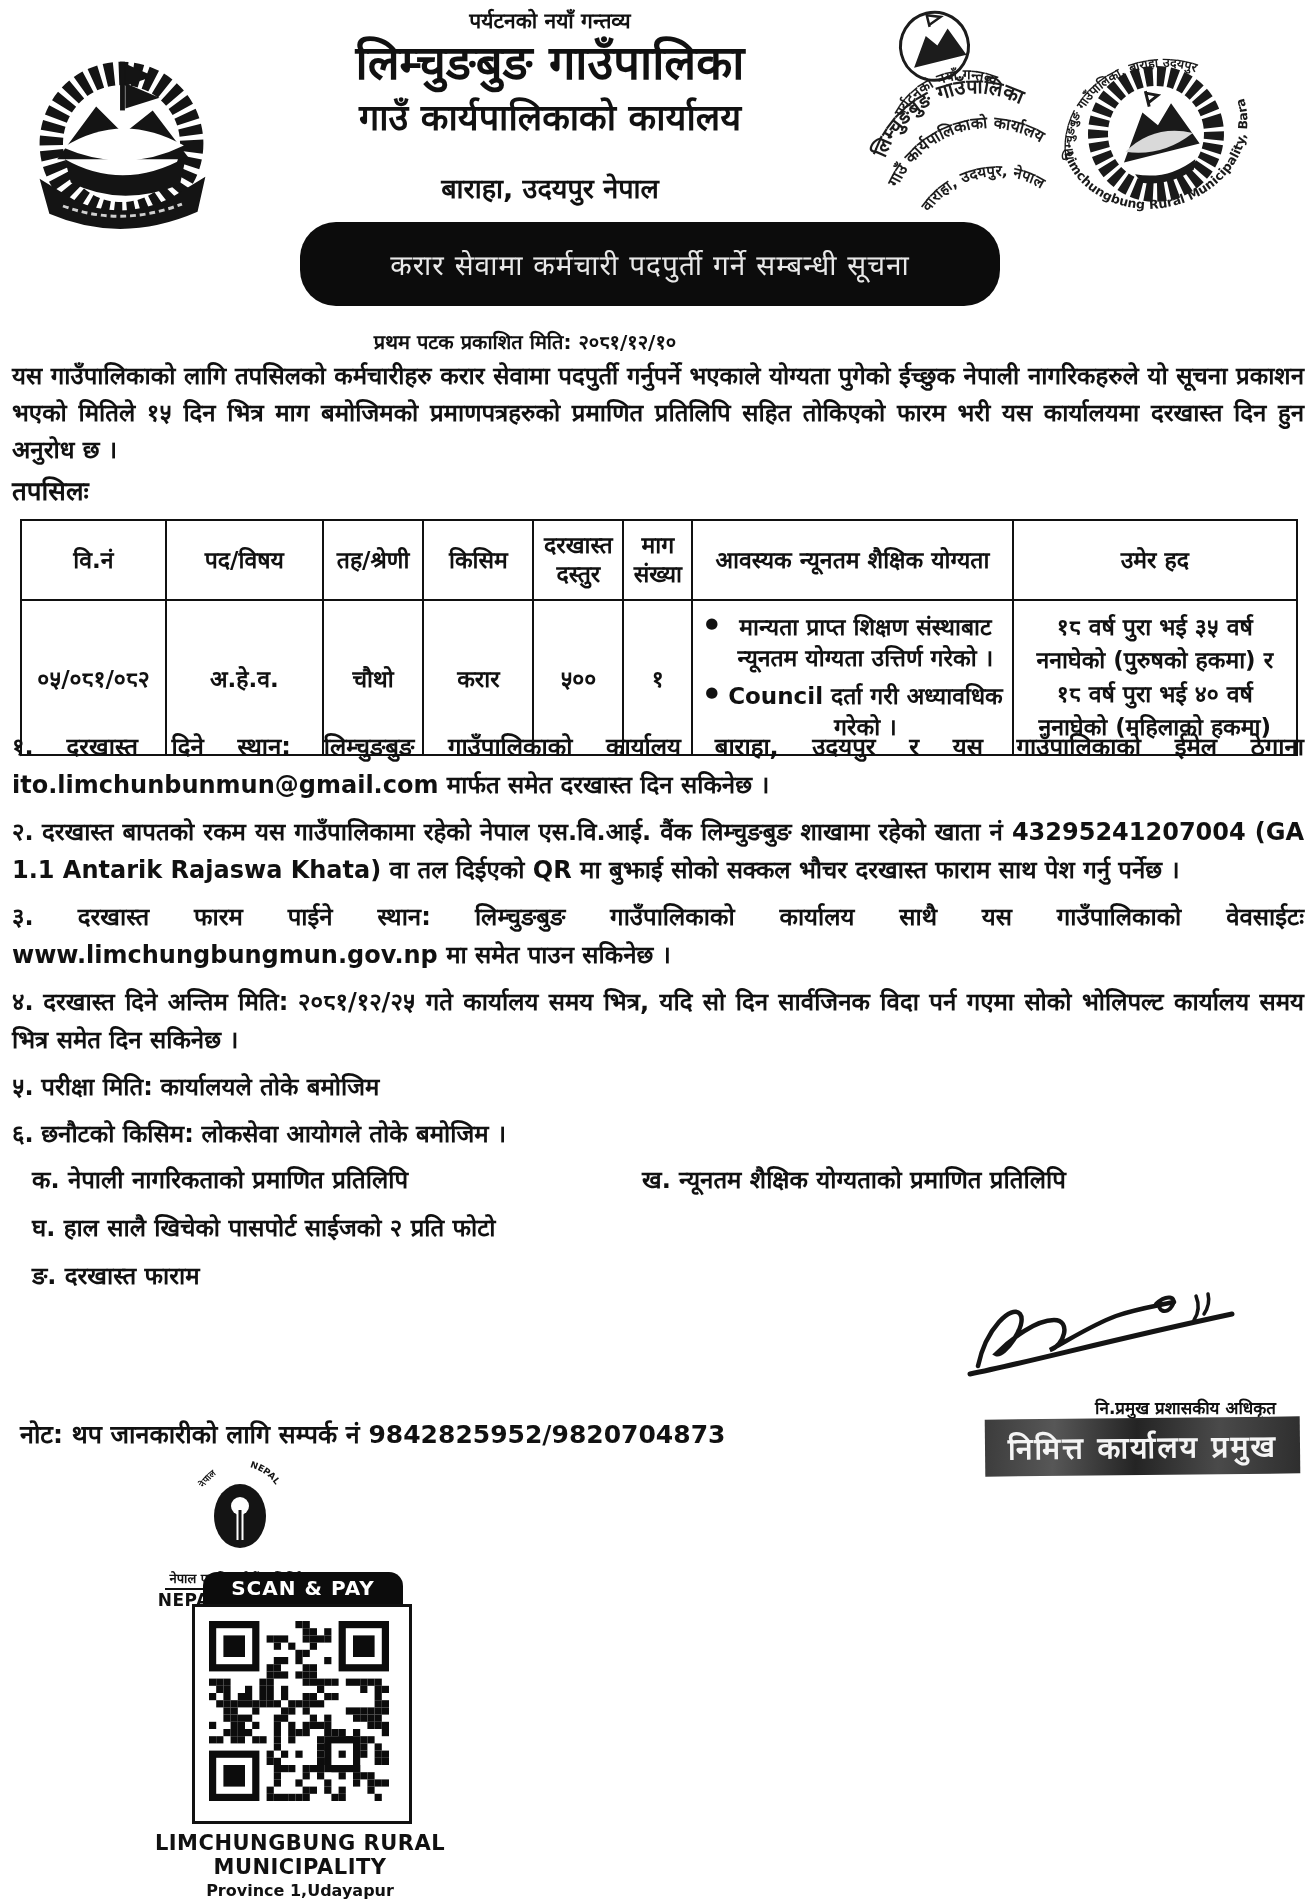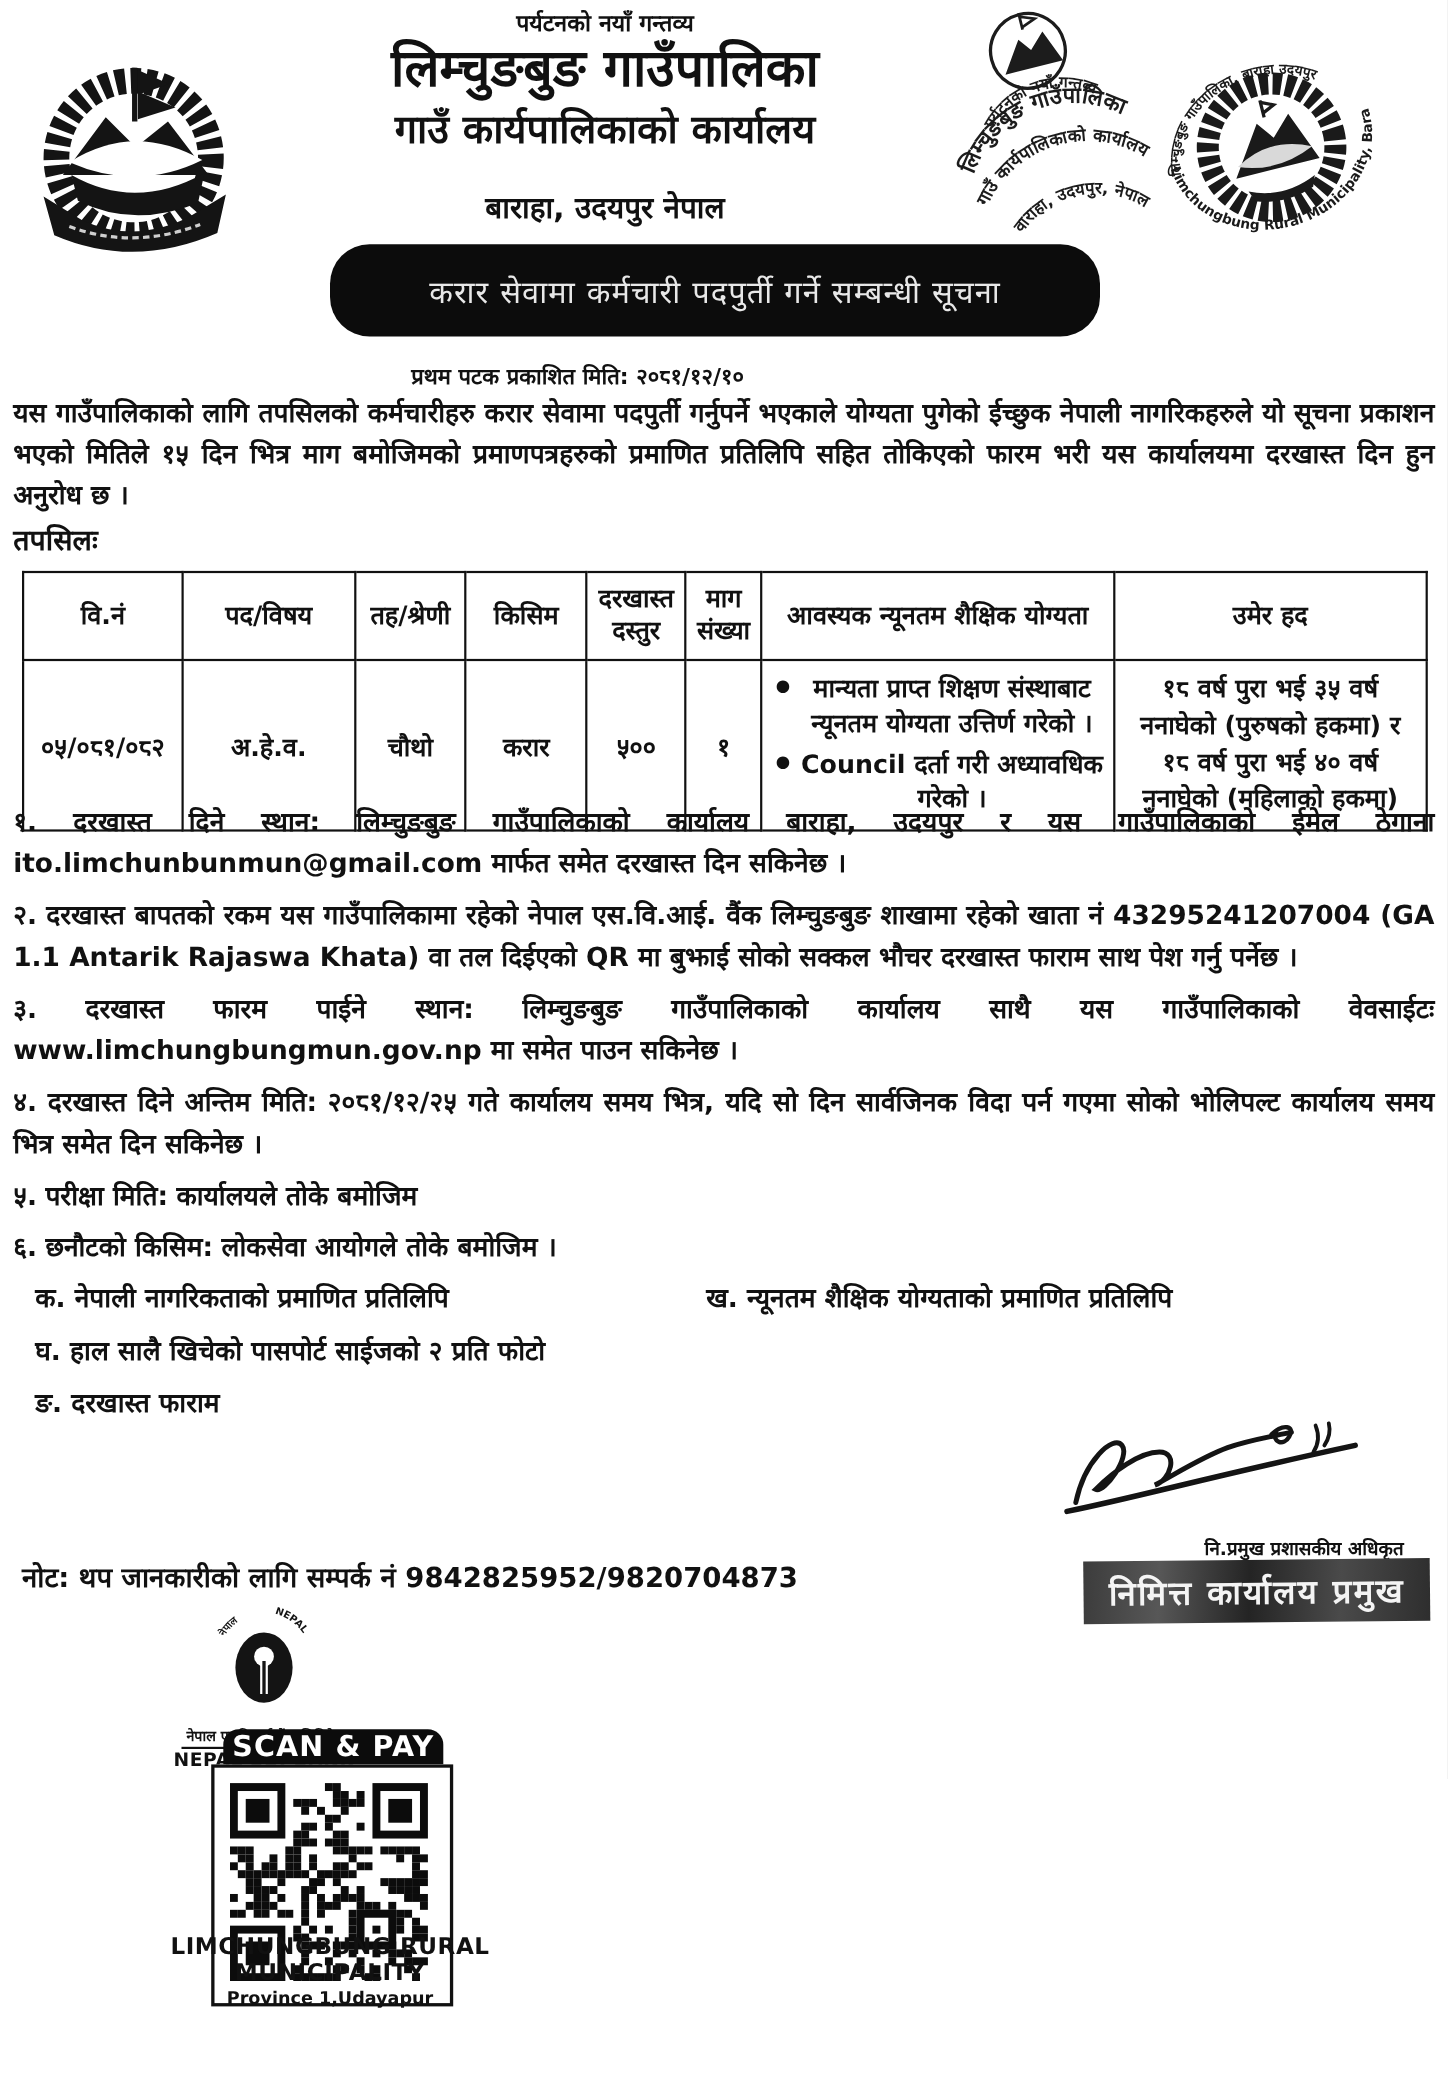--- a/index.html
+++ b/index.html
@@ -58,26 +58,26 @@
   .sig-stamp span{color:#f4f4f4;font-size:30px;font-weight:700;letter-spacing:2px;white-space:nowrap;}
   .note-line{left:20px;top:1416px;font-size:25px;font-weight:700;}
   
   .bank-block{left:140px;top:1458px;width:200px;text-align:center;}
   .bank-nepali{font-size:13px;font-weight:700;border-bottom:2px solid #111;display:inline-block;padding:0 4px 1px;}
   .bank-english{font-size:17px;font-weight:700;letter-spacing:0.5px;}
   .scanpay{
     left:203px;top:1572px;width:200px;height:32px;background:#0c0c0c;
     border-radius:14px 14px 0 0;display:flex;align-items:center;justify-content:center;
   }
-  .scanpay span{color:#fff;font-size:26px;font-weight:700;letter-spacing:1px;}
+  .scanpay span{color:#fff;font-size:20px;font-weight:700;letter-spacing:1px;}
   .qr-box{
     left:192px;top:1604px;width:186px;height:186px;border:3px solid #111;
     background:#fff;padding:14px;
   }
-  .qr-footer{left:110px;top:1757px;width:380px;text-align:center;}
+  .qr-footer{left:110px;top:1831px;width:380px;text-align:center;}
   .qr-merchant{font-size:21px;font-weight:700;letter-spacing:0.5px;}
   .qr-location{font-size:16px;font-weight:700;margin-top:2px;}
 </style>
 </head>
 <body>
 
 <div class="page">
 
   <div class="abs emblem-left">
     <svg width="195" height="195" viewBox="0 0 200 200">

